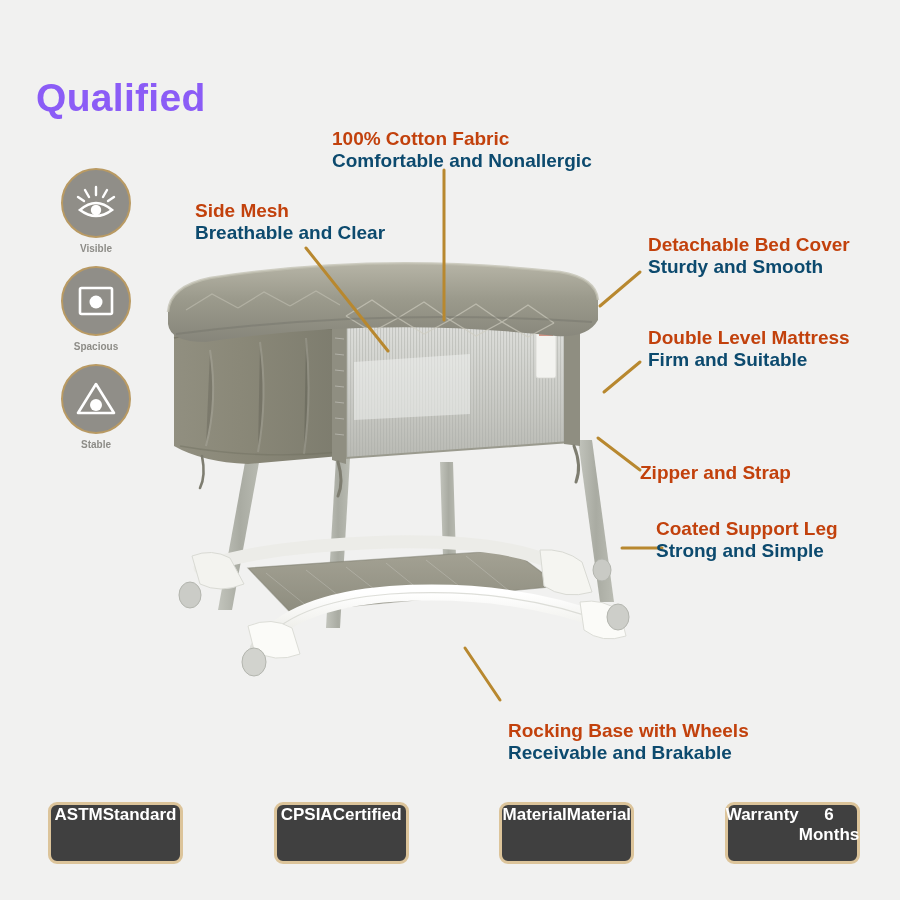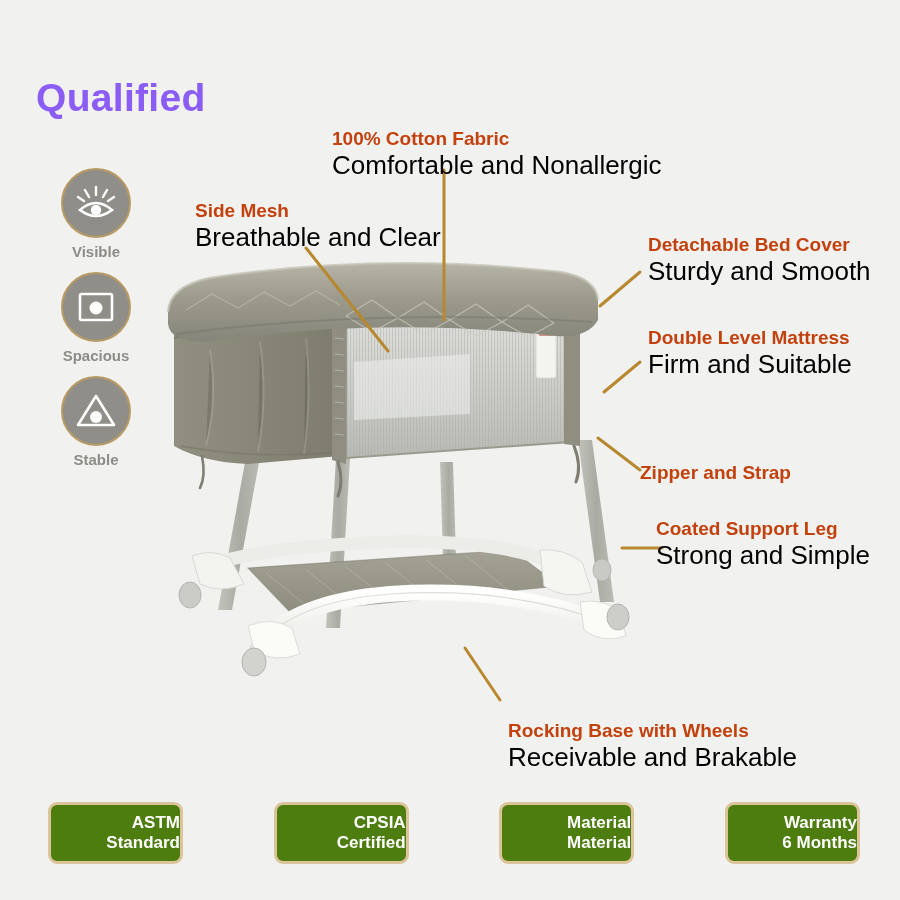--- a/index.html
+++ b/index.html
@@ -49,39 +49,39 @@
     background: #908e88;
     border: 2.5px solid #b99a63;
     box-sizing: border-box;
     display: flex;
     align-items: center;
     justify-content: center;
   }
   .feature-badge svg { display: block; }
   .feature-label {
     margin-top: 5px;
-    font-size: 15px;
+    font-size: 10px;
     font-weight: bold;
     color: #8d8c87;
     text-align: center;
   }
 
   
   .callout { position: absolute; }
   .callout .c-title {
     font-size: 19px;
     font-weight: bold;
     color: #c2410c;
     white-space: nowrap;
     line-height: 1.18;
   }
   .callout .c-sub {
-    font-size: 26px;
-    font-weight: normal;
-    color: #000000;
+    font-size: 19px;
+    font-weight: bold;
+    color: #0c4a6e;
     white-space: nowrap;
     line-height: 1.18;
   }
 
   
   #leaders {
     position: absolute;
     left: 0; top: 0;
     width: 900px; height: 900px;
     pointer-events: none;
@@ -102,26 +102,26 @@
     left: 48px;
     top: 802px;
     width: 812px;
     display: flex;
     justify-content: space-between;
   }
   .cert {
     width: 135px;
     height: 62px;
     border-radius: 9px;
-    background: #4d7c0f;
+    background: #404040;
     border: 3px solid #dcc49a;
     box-sizing: border-box;
     display: flex;
-    flex-direction: column;
-    align-items: flex-end;
+    flex-direction: row;
+    align-items: flex-start;
     justify-content: center;
     color: #ffffff;
     font-size: 17px;
     font-weight: bold;
     line-height: 1.16;
     text-align: center;
   }
 </style>
 </head>
 <body>

